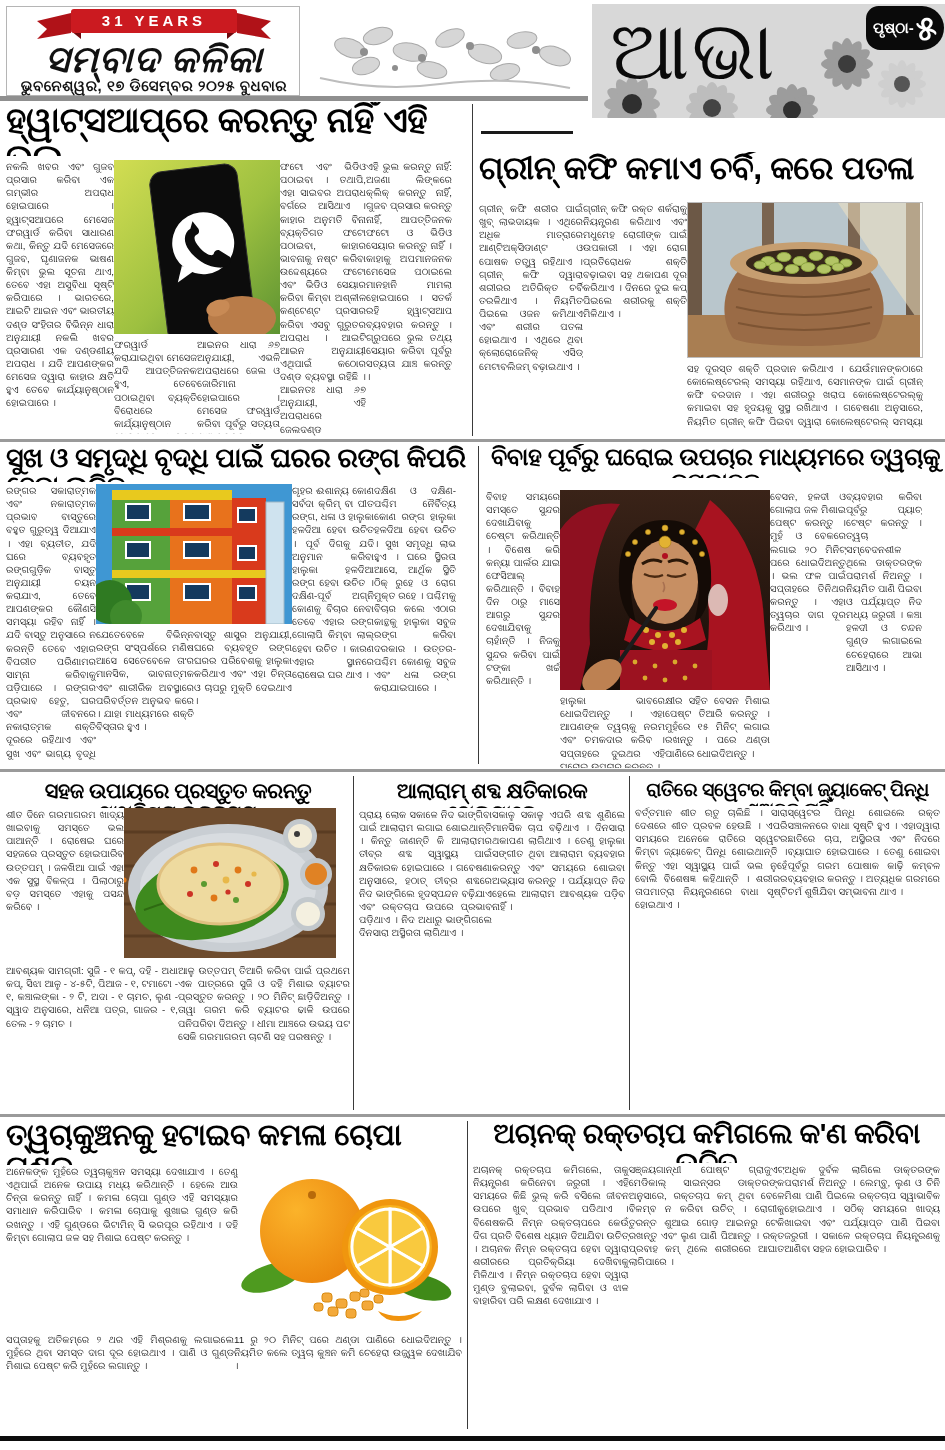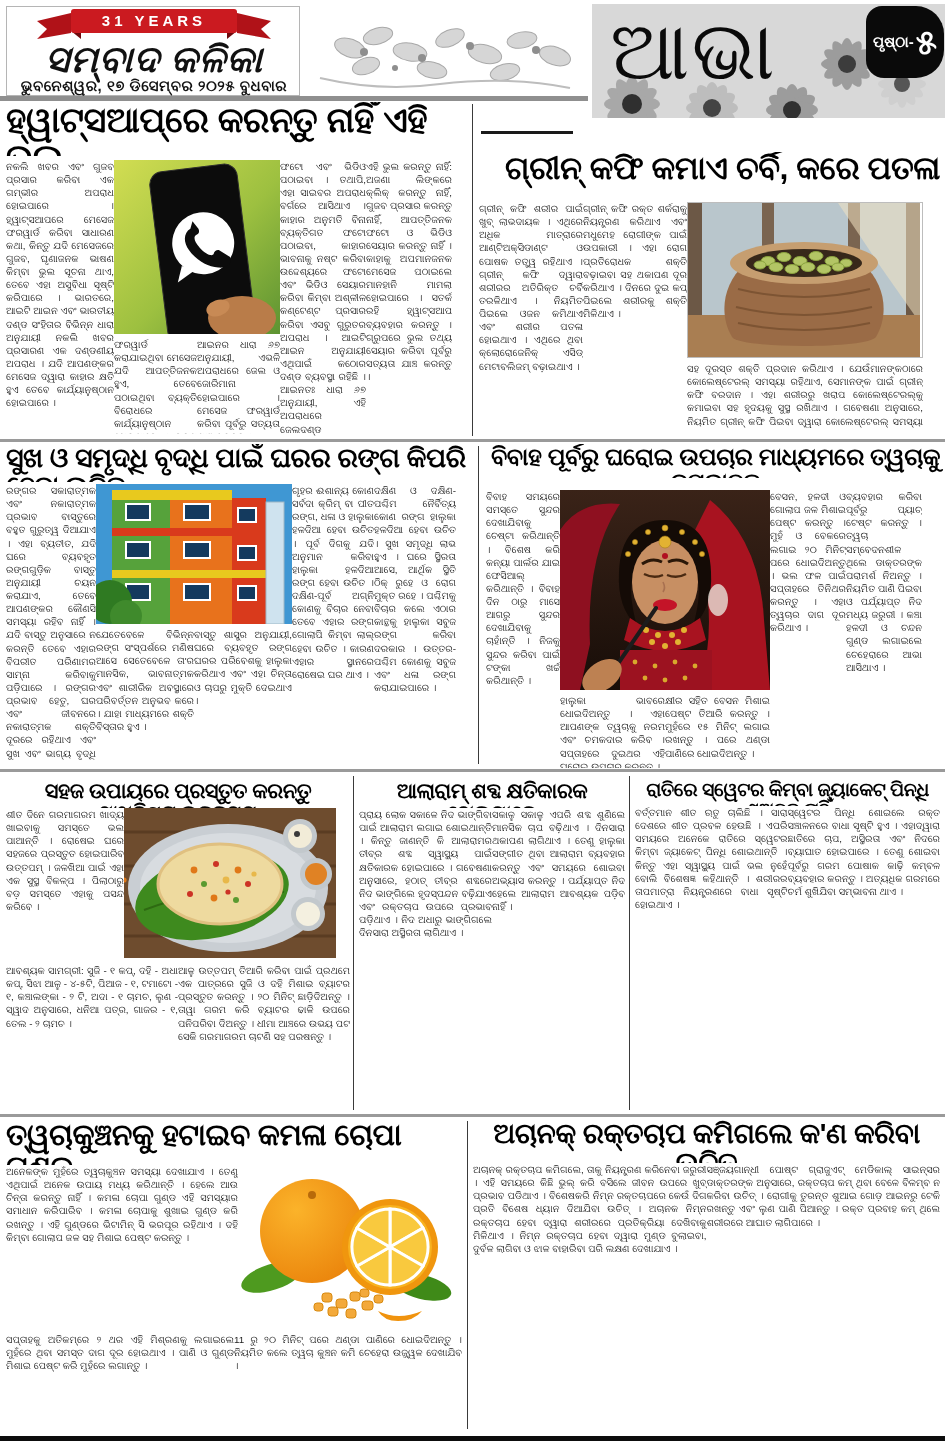--- a/index.html
+++ b/index.html
@@ -128,21 +128,21 @@
               <ellipse rx="9" ry="26" transform="rotate(120)"></ellipse>
               <ellipse rx="9" ry="26" transform="rotate(150)"></ellipse>
             </g>
           <circle r="9" fill="#303030"></circle>
         </g>
       </g>
     </svg>
     <div class="abs section-title" style="left:18px;top:6px">ଆଭା</div>
   </div>
 
-  <div class="abs page-badge" style="left:866px;top:6px;width:78px;height:72px">
+  <div class="abs page-badge" style="left:866px;top:6px;width:78px;height:44px">
     <span class="lbl">ପୃଷ୍ଠା-</span>
       <span class="num">୫</span>
   </div>
 
   <div class="abs" style="left:6px;top:102px;width:462px;height:334px">
     <div class="headline" style="font-size:35px;height:54px">ହ୍ୱାଟ୍ସଆପ୍‌ରେ କରନ୍ତୁ ନାହିଁ ଏହି ଭୁଲ</div>
     <div class="cols" style="height:276px;margin-top:4px">
       <div class="body-text" style="width:108px;flex:none">ନକଲି ଖବର ଏବଂ ଗୁଜବ ପ୍ରସାର କରିବା ଏକ ଗମ୍ଭୀର ଅପରାଧ ହୋଇପାରେ । ହ୍ୱାଟ୍ସଆପରେ ମେସେଜ ଫରୱାର୍ଡ କରିବା ସାଧାରଣ କଥା, କିନ୍ତୁ ଯଦି ମେସେଜରେ ଗୁଜବ, ଘୃଣାଜନକ ଭାଷଣ କିମ୍ବା ଭୁଲ ସୂଚନା ଥାଏ, ତେବେ ଏହା ଅସୁବିଧା ସୃଷ୍ଟି କରିପାରେ । ଭାରତରେ, ଆଇଟି ଆଇନ ଏବଂ ଭାରତୀୟ ଦଣ୍ଡ ସଂହିତାର ବିଭିନ୍ନ ଧାରା ଅନୁଯାୟୀ ନକଲି ଖବର ପ୍ରସାରଣ ଏକ ଦଣ୍ଡଣୀୟ ଅପରାଧ । ଯଦି ଆପଣଙ୍କର ମେସେଜ ଦ୍ୱାରା କାହାର କ୍ଷତି ହୁଏ ତେବେ କାର୍ଯ୍ୟାନୁଷ୍ଠାନ ହୋଇପାରେ ।</div>
       <div style="width:166px;flex:none;overflow:hidden">
         <span class="photo">
@@ -173,21 +173,21 @@
       </div>
       <div class="body-text" style="width:86px;flex:none">ଫଟୋ ଏବଂ ଭିଡିଓ ପଠାଇବା । ତଥାପି, ଏହା ସାଇବର ଅପରାଧ ବର୍ଗରେ ଆସିଥାଏ । କାହାର ଅନୁମତି ବିନା ବ୍ୟକ୍ତିଗତ ଫଟୋ ପଠାଇବା, କାହାର ଭାବନାକୁ ନଷ୍ଟ କରିବା ଉଦ୍ଦେଶ୍ୟରେ ଫଟୋ ଏବଂ ଭିଡିଓ ସେୟାର କରିବା କିମ୍ବା ଅଶ୍ଳୀଳ କଣ୍ଟେଣ୍ଟ ପ୍ରସାର କରିବା ଏସବୁ ଗୁରୁତର ଅପରାଧ । ଆଇଟି ଆଇନ ଅନୁଯାୟୀ ଏଥିପାଇଁ କଠୋର ଦଣ୍ଡ ବ୍ୟବସ୍ଥା ରହିଛି । ଆଇନତଃ ଧାରା ୬୭ ଅନୁଯାୟୀ, ଏହି ଅପରାଧରେ ଜେଲଦଣ୍ଡ ହୋଇପାରେ ।</div>
       <div class="body-text" style="width:86px;flex:none">ଏହି ଭୁଲ କରନ୍ତୁ ନାହିଁ: ଅଜଣା ଲିଙ୍କରେ କ୍ଲିକ୍ କରନ୍ତୁ ନାହିଁ, ଗୁଜବ ପ୍ରସାର କରନ୍ତୁ ନାହିଁ, ଆପତ୍ତିଜନକ ଫଟୋ ଓ ଭିଡିଓ ସେୟାର କରନ୍ତୁ ନାହିଁ । କାହାକୁ ଅପମାନଜନକ ମେସେଜ ପଠାଇଲେ ମାନହାନି ମାମଲା ହୋଇପାରେ । ସତର୍କ ରହି ହ୍ୱାଟ୍ସଆପ ବ୍ୟବହାର କରନ୍ତୁ । ଗ୍ରୁପରେ ଭୁଲ ତଥ୍ୟ ସେୟାର କରିବା ପୂର୍ବରୁ ସତ୍ୟତା ଯାଞ୍ଚ କରନ୍ତୁ ।</div>
     </div>
   </div>
 
   <div class="abs vrule" style="left:472px;top:104px;height:332px"></div>
   <div class="abs" style="left:481px;top:131px;width:92px;height:3px;background:#1a1a1a"></div>
 
   <div class="abs" style="left:479px;top:104px;width:461px;height:332px">
-    <div class="headline" style="font-size:32px;text-align:right;margin-top:48px;height:44px">ଗ୍ରୀନ୍ କଫି କମାଏ ଚର୍ବି, କରେ ପତଳା</div>
+    <div class="headline" style="font-size:32px;text-align:left;margin-top:48px;height:44px">ଗ୍ରୀନ୍ କଫି କମାଏ ଚର୍ବି, କରେ ପତଳା</div>
     <div class="cols" style="height:230px;margin-top:6px">
       <div class="body-text" style="width:104px;flex:none;height:100%">ଗ୍ରୀନ୍ କଫି ଶରୀର ପାଇଁ ଖୁବ୍ ଲାଭଦାୟକ । ଏଥିରେ ଅଧିକ ମାତ୍ରାରେ ଆଣ୍ଟିଅକ୍ସିଡାଣ୍ଟ ଓ ପୋଷକ ତତ୍ତ୍ୱ ରହିଥାଏ । ଗ୍ରୀନ୍ କଫି ଦ୍ୱାରା ଶରୀରର ଅତିରିକ୍ତ ଚର୍ବି ତରଳିଥାଏ । ନିୟମିତ ପିଇଲେ ଓଜନ କମିଥାଏ ଏବଂ ଶରୀର ପତଳା ହୋଇଥାଏ । ଏଥିରେ ଥିବା କ୍ଲୋରୋଜେନିକ୍ ଏସିଡ୍ ମେଟାବଲିଜମ୍ ବଢ଼ାଇଥାଏ ।</div>
       <div class="body-text" style="width:104px;flex:none;height:100%">ଗ୍ରୀନ୍ କଫି ରକ୍ତ ଶର୍କରାକୁ ନିୟନ୍ତ୍ରଣ କରିଥାଏ ଏବଂ ମଧୁମେହ ରୋଗୀଙ୍କ ପାଇଁ ଉପକାରୀ । ଏହା ରୋଗ ପ୍ରତିରୋଧକ ଶକ୍ତି ବଢ଼ାଇବା ସହ ଥକାପଣ ଦୂର କରିଥାଏ । ଦିନରେ ଦୁଇ କପ୍ ପିଇଲେ ଶରୀରକୁ ଶକ୍ତି ମିଳିଥାଏ ।</div>
       <div style="width:236px;flex:none;overflow:hidden">
         <span class="photo frame">
           <svg width="232" height="154" viewBox="0 0 232 154">
             <rect width="232" height="154" fill="#b9c6cc"></rect>
             <rect x="0" y="0" width="14" height="154" fill="#6c5846"></rect>
             <rect x="74" y="0" width="12" height="110" fill="#7a6450"></rect>
             <rect x="160" y="0" width="12" height="110" fill="#7a6450"></rect>
@@ -449,18 +449,19 @@
     </div>
   </div>
 
   <div class="abs vrule" style="left:467px;top:1121px;height:308px"></div>
 
   <div class="abs" style="left:473px;top:1119px;width:467px;height:312px">
     <div class="headline" style="font-size:28px;text-align:center;height:44px">ଅଚାନକ୍ ରକ୍ତଚାପ କମିଗଲେ କ'ଣ କରିବା ଉଚିତ</div>
     <div class="cols" style="height:262px">
       <div class="col body-text">ଅଚାନକ୍ ରକ୍ତଚାପ କମିଗଲେ, ତାକୁ ନିୟନ୍ତ୍ରଣ କରିନେବା ଜରୁରୀ । ଏହି ସମୟରେ କିଛି ଭୁଲ୍ କରି ବସିଲେ ଜୀବନ ଉପରେ ଖୁବ୍ ପ୍ରଭାବ ପଡିଥାଏ । ବିଶେଷକରି ନିମ୍ନ ରକ୍ତଚାପରେ କେଉଁ ଦିଗ ପ୍ରତି ବିଶେଷ ଧ୍ୟାନ ଦିଆଯିବା ଉଚିତ୍ । ଅଚାନକ ନିମ୍ନ ରକ୍ତଚାପ ହେବା ଦ୍ୱାରା ଶରୀରରେ ପ୍ରତିକ୍ରିୟା ଦେଖିବାକୁ ମିଳିଥାଏ । ନିମ୍ନ ରକ୍ତଚାପ ହେବା ଦ୍ୱାରା ମୁଣ୍ଡ ବୁଲାଇବା, ଦୁର୍ବଳ ଲାଗିବା ଓ ଝାଳ ବାହାରିବା ପରି ଲକ୍ଷଣ ଦେଖାଯାଏ ।</div>
       <div class="col body-text">ସଞ୍ଜୟଗାନ୍ଧୀ ପୋଷ୍ଟ ଗ୍ରାଜୁଏଟ୍ ମେଡିକାଲ୍ ସାଇନ୍ସର ଡାକ୍ତରଙ୍କ ଅନୁସାରେ, ରକ୍ତଚାପ କମ୍ ଥିବା ବେଳେ ବିଳମ୍ବ ନ କରିବା ଉଚିତ୍ । ରୋଗୀକୁ ତୁରନ୍ତ ଶୁଆଇ ଗୋଡ଼ ଆଇନରୁ ଟେକି ରଖନ୍ତୁ ଏବଂ ଲୁଣ ପାଣି ପିଆନ୍ତୁ । ରକ୍ତ ପ୍ରବାହ କମ୍ ଥିଲେ ଶରୀରରେ ଆଘାତ ଲାଗିପାରେ ।</div>
+      <div class="col body-text">ଅଧିକ ଦୁର୍ବଳ ଲାଗିଲେ ଡାକ୍ତରଙ୍କ ପରାମର୍ଶ ନିଅନ୍ତୁ । ଲେମ୍ବୁ, ଲୁଣ ଓ ଚିନି ମିଶା ପାଣି ପିଇଲେ ରକ୍ତଚାପ ସ୍ୱାଭାବିକ ହୋଇଥାଏ । ସଠିକ୍ ସମୟରେ ଖାଦ୍ୟ ଖାଇବା ଏବଂ ପର୍ଯ୍ୟାପ୍ତ ପାଣି ପିଇବା ଜରୁରୀ । ସକାଳେ ରକ୍ତଚାପ ନିୟନ୍ତ୍ରଣକୁ ଆଣିବା ସହଜ ହୋଇପାରିବ ।</div>
     </div>
   </div>
 
   <div class="abs" style="left:0;top:1436px;width:945px;height:5px;background:#0d0d0d"></div>
 
 </div>
 
 </body></html>

